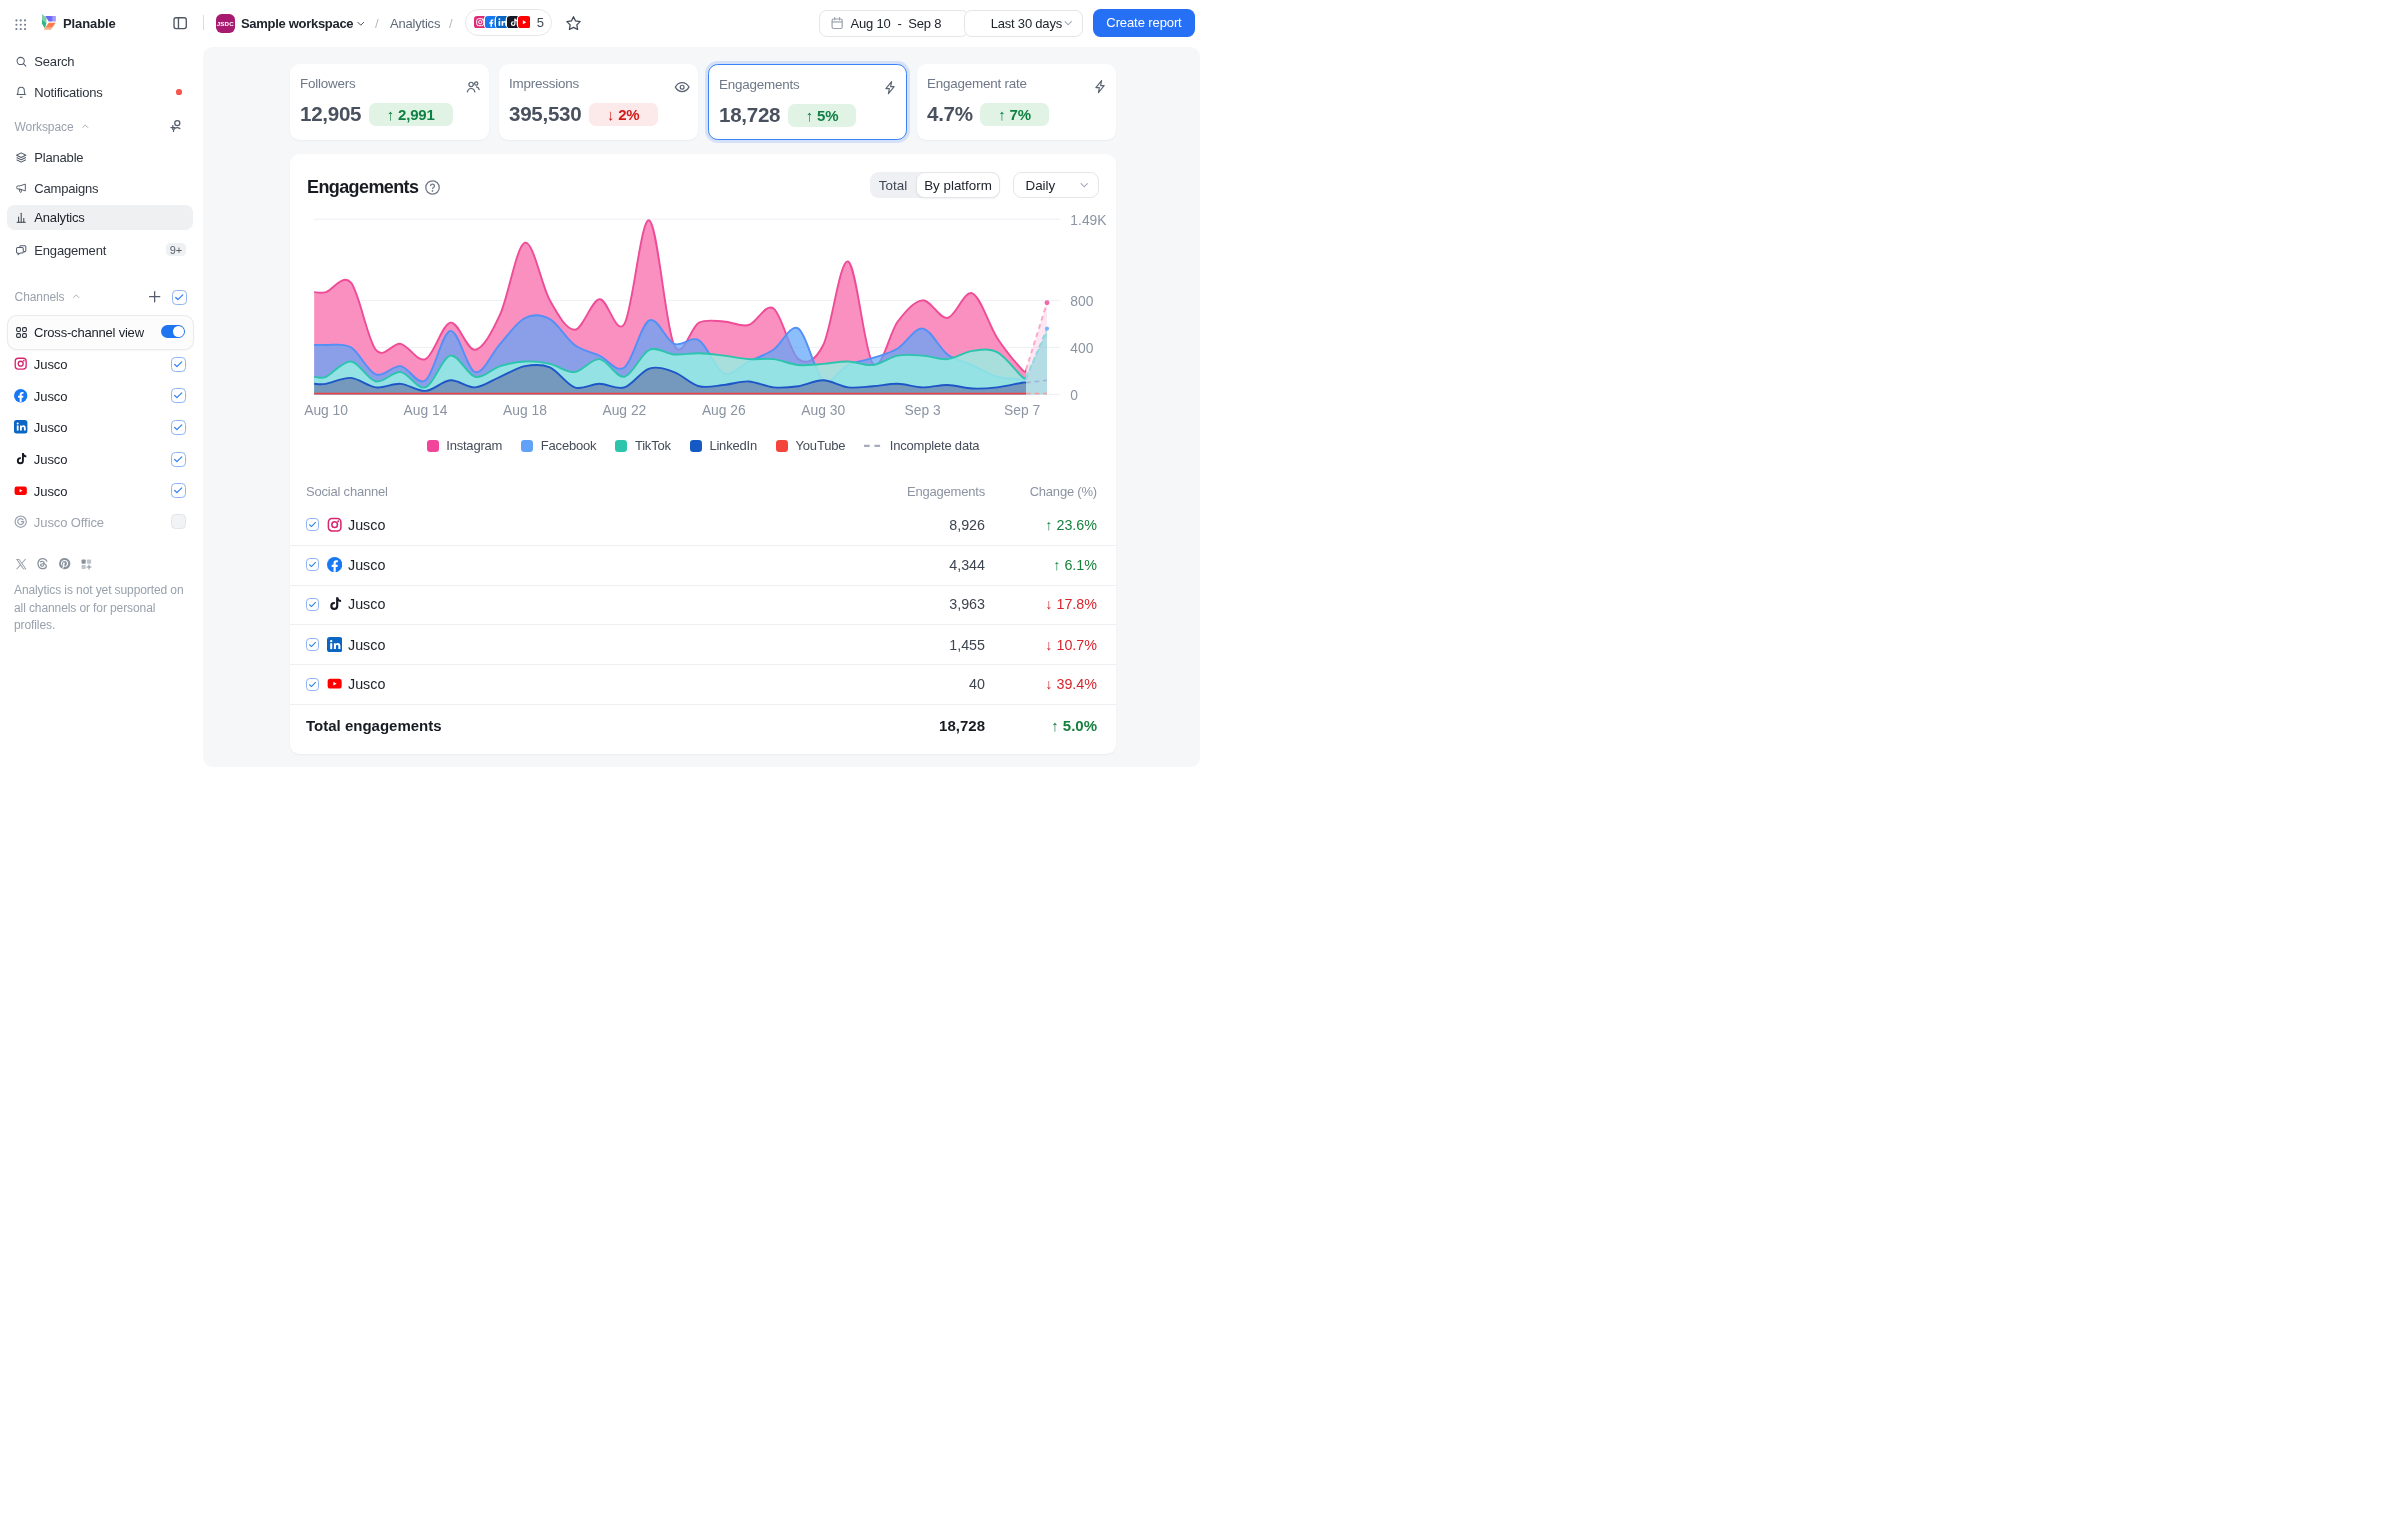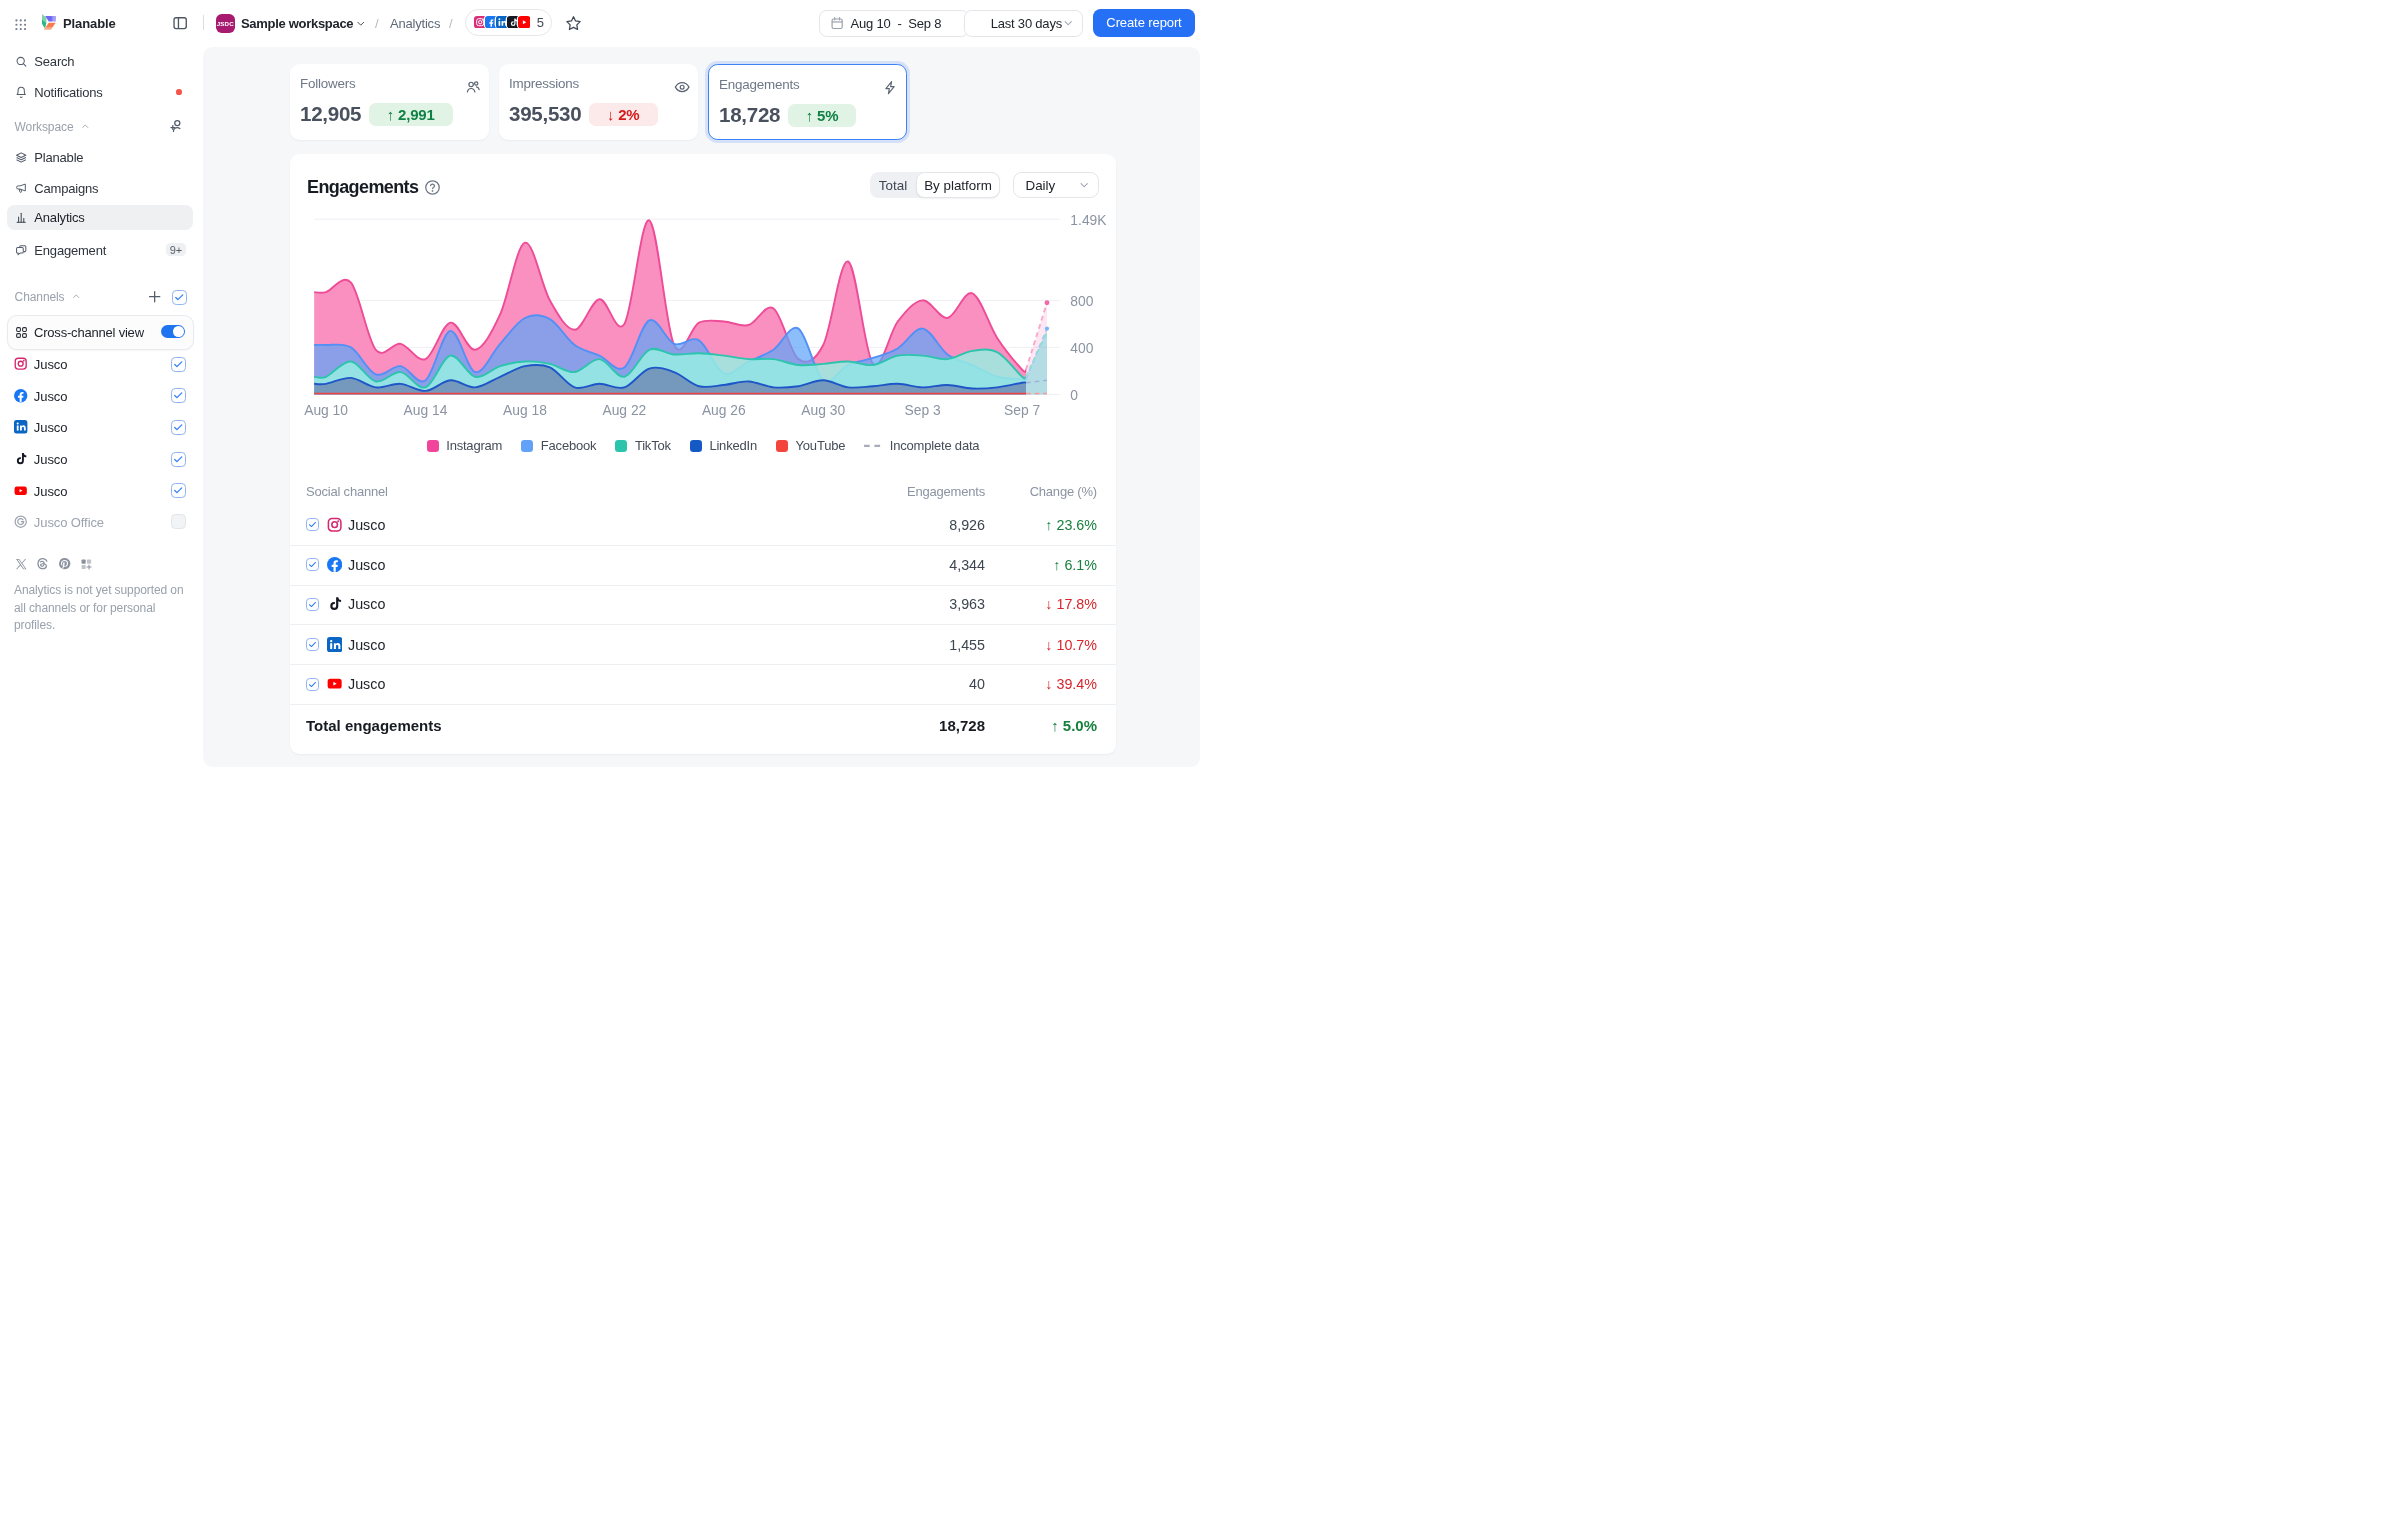--- a/index.html
+++ b/index.html
@@ -395,20 +395,32 @@
       <div class="stat-ic">
         <svg width="15.3" height="15.3" viewBox="0 0 24 24" fill="none" style="display:block">
           <path d="M13.5 2.5L4.5 13.5h5.5l-1.5 8 9-11h-5.5l1.5-8z" stroke="#5a6472" stroke-width="1.8" stroke-linejoin="round"></path>
         </svg>
       </div>
       <div style="position:absolute;left:10px;top:38px;display:flex;align-items:center;gap:7.6px">
         <span class="stat-val">18,728</span>
         <span class="badge g">↑ 5%</span>
       </div>
     </div>
+    <div class="card" style="left:917px;top:64px;width:199px;height:76px;">
+      <div class="stat-title">Engagement rate</div>
+      <div class="stat-ic">
+        <svg width="15.3" height="15.3" viewBox="0 0 24 24" fill="none" style="display:block">
+          <path d="M13.5 2.5L4.5 13.5h5.5l-1.5 8 9-11h-5.5l1.5-8z" stroke="#5a6472" stroke-width="1.8" stroke-linejoin="round"></path>
+        </svg>
+      </div>
+      <div style="position:absolute;left:10px;top:38px;display:flex;align-items:center;gap:7.6px">
+        <span class="stat-val">4.7%</span>
+        <span class="badge g">↑ 7%</span>
+      </div>
+    </div>
     <div class="card" style="left:290px;top:154px;width:826px;height:600px"></div>
     <div class="abs" style="left:307px;top:177px;font-size:18px;font-weight:700;color:#171b22;letter-spacing:-0.6px">Engagements</div>
     <div class="abs" style="left:424px;top:179px">
       <svg width="17" height="17" viewBox="0 0 24 24" fill="none" style="display:block">
         <circle cx="12" cy="12" r="9.5" stroke="#6f7885" stroke-width="1.8"></circle>
         <path d="M9.3 9.2a2.8 2.8 0 015.5.7c0 1.8-2.6 2.2-2.6 3.6" stroke="#6f7885" stroke-width="1.8" stroke-linecap="round"></path>
         <circle cx="12" cy="16.8" r="1.2" fill="#6f7885"></circle>
       </svg>
     </div>
     <div class="seg" style="left:870px;top:172px;width:130px;height:26px">

